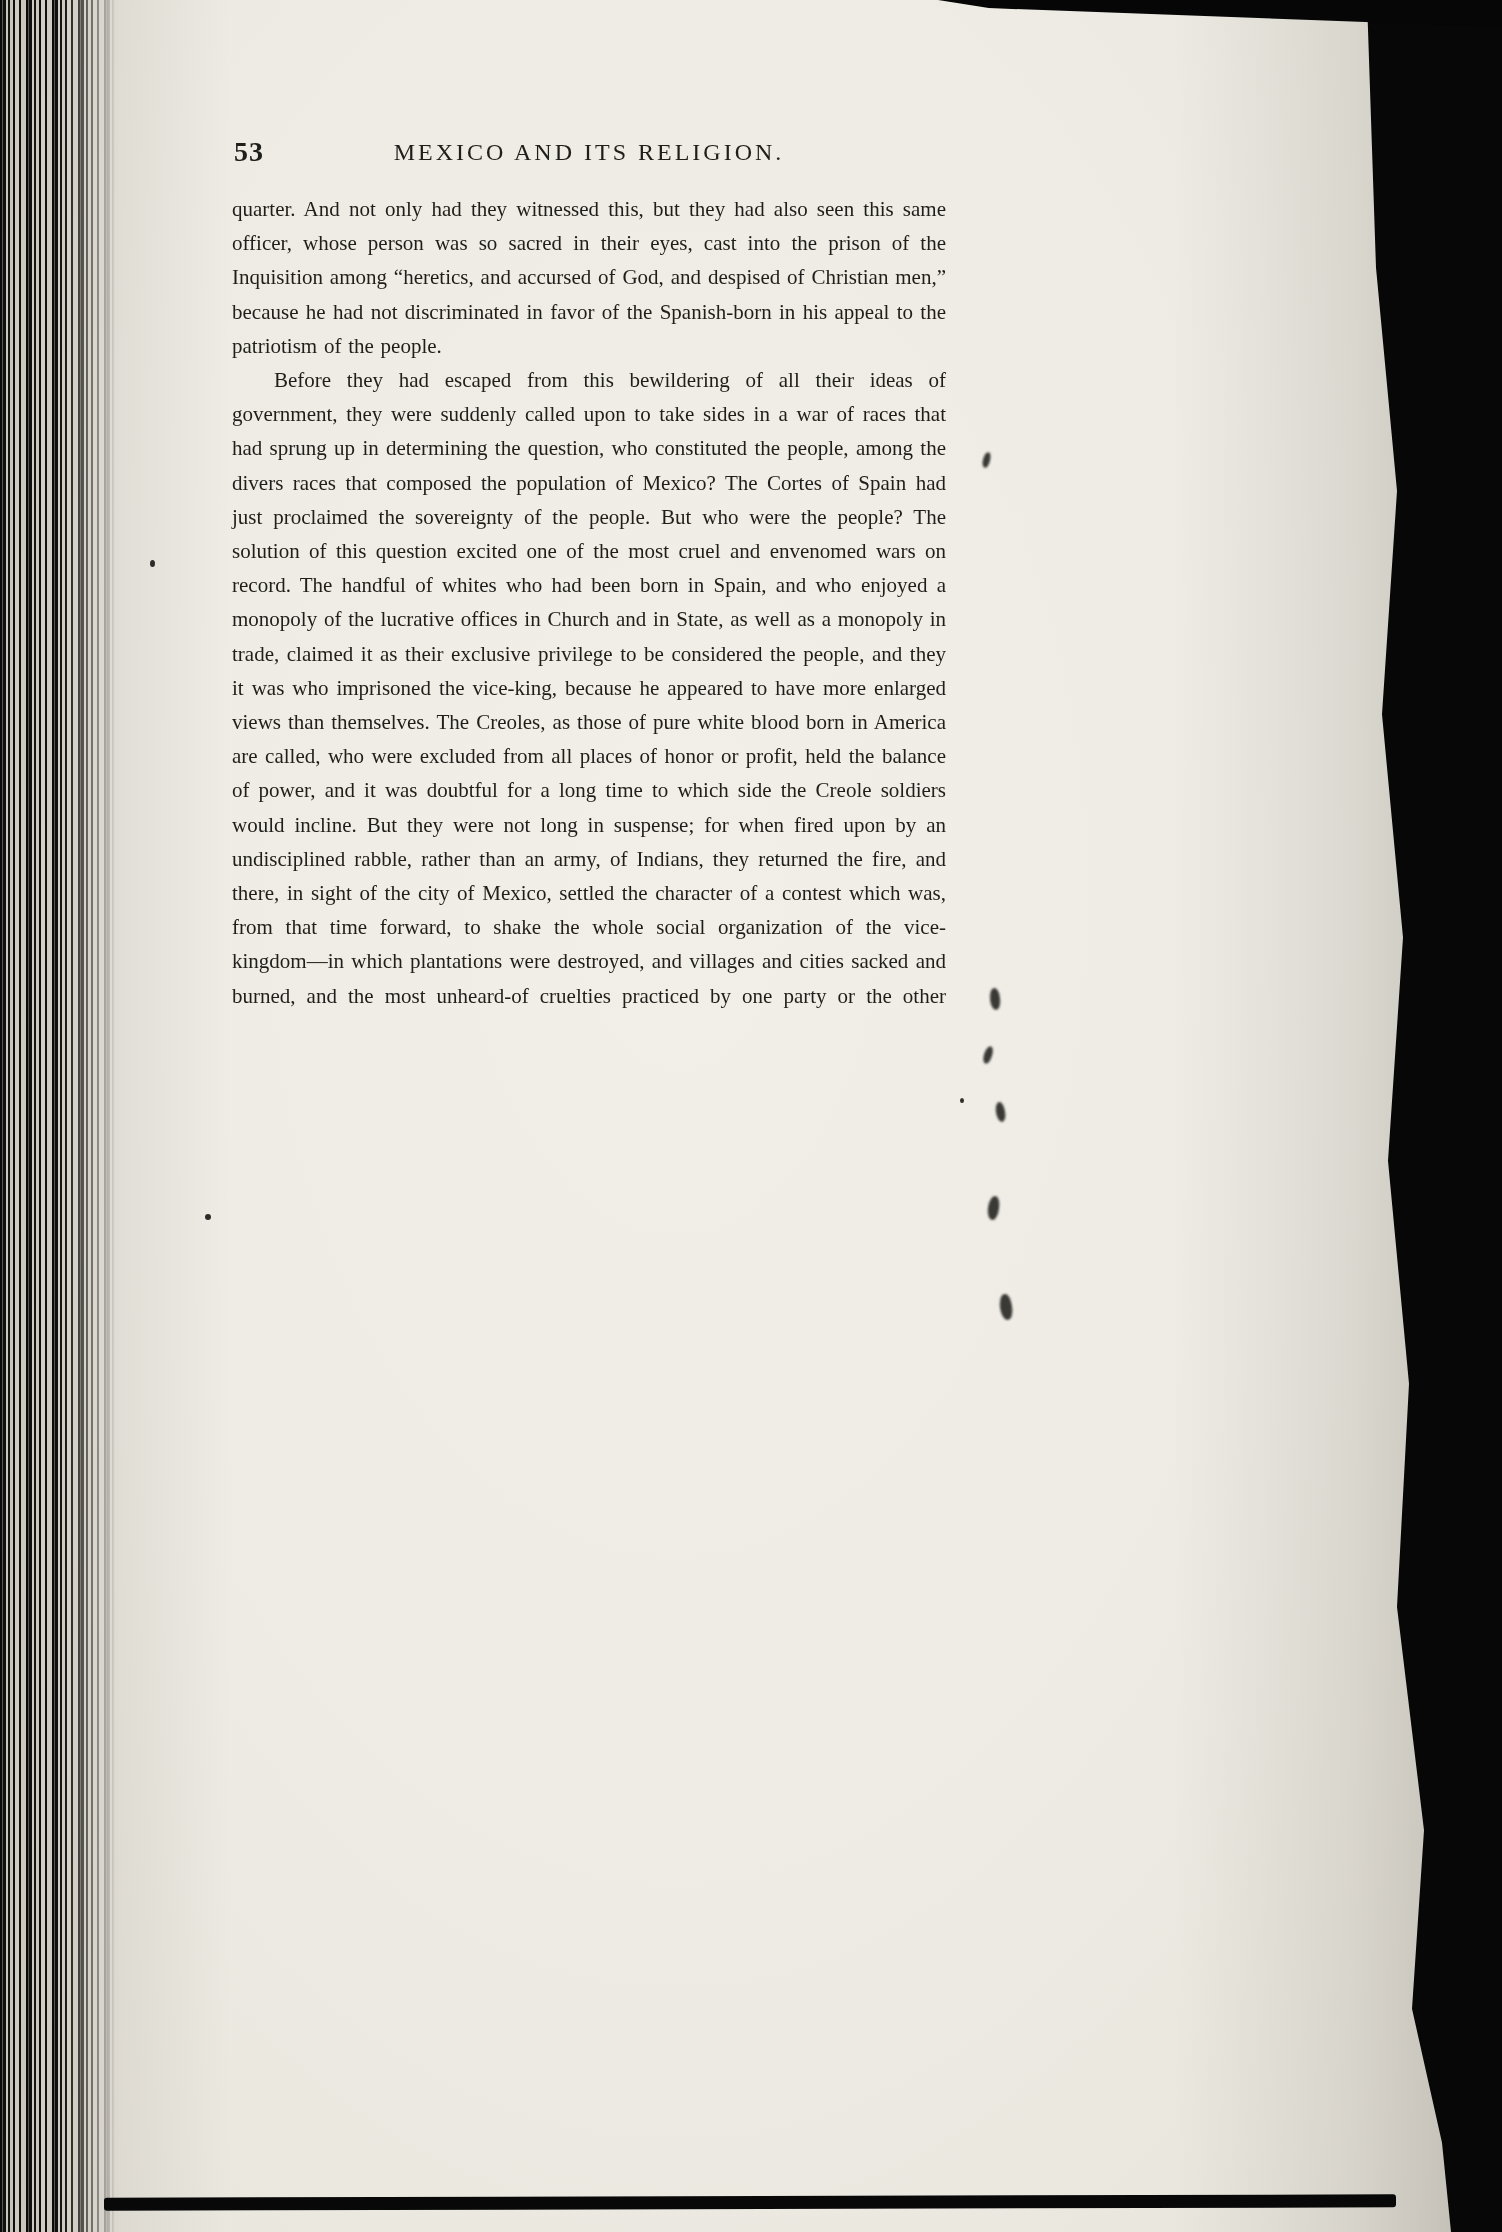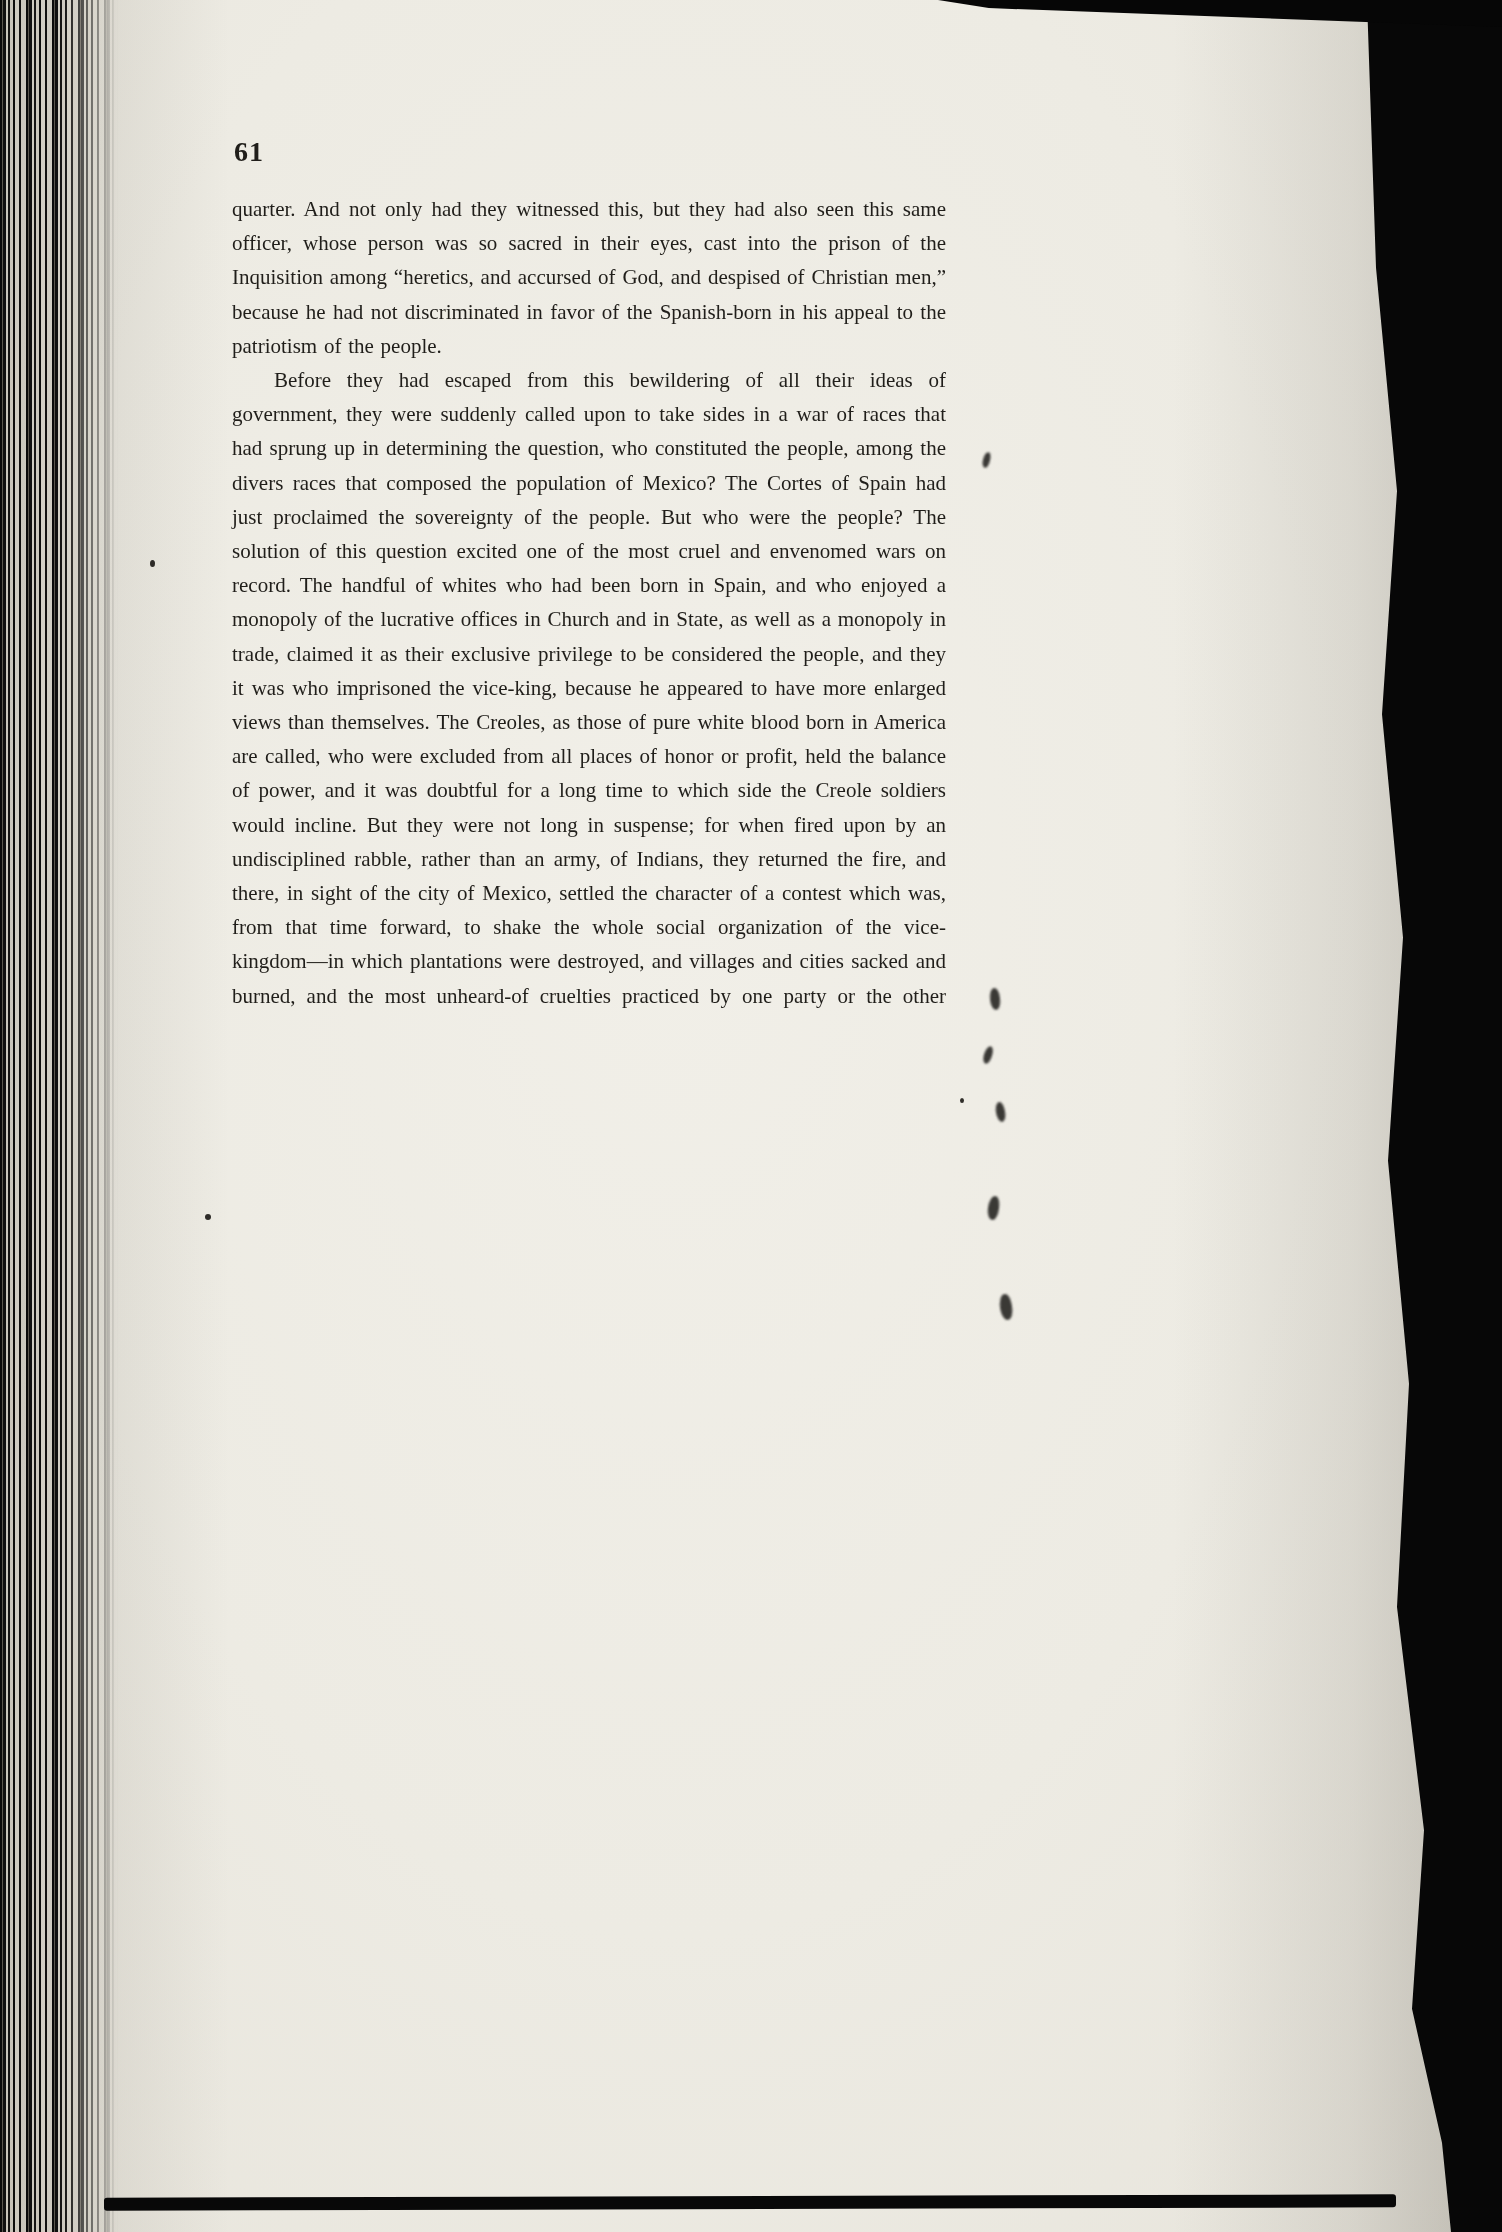--- a/index.html
+++ b/index.html
@@ -87,21 +87,22 @@
 <body>
 
 <div id="scan">
 
   <div class="binding"></div>
   <div class="right-band"></div>
   <div class="top-wedge"></div>
   <div class="bottom-bar"></div>
 
   <div class="page-header">
-    <span class="page-num">61</span>
+    <span class="page-num">53</span>
+    <span class="header-title">MEXICO AND ITS RELIGION.</span>
   </div>
 
   <div class="body-text">
     <p>quarter.  And not only had they witnessed this, but they had also seen this same officer, whose person was so sacred in their eyes, cast into the prison of the Inquisition among “heretics, and accursed of God, and despised of Christian men,” because he had not discriminated in favor of the Spanish-born in his appeal to the patriotism of the people.</p>
     <p class="para-indent justify-last">Before they had escaped from this bewildering of all their ideas of government, they were suddenly called upon to take sides in a war of races that had sprung up in determining the question, who constituted the people, among the divers races that composed the population of Mexico?  The Cortes of Spain had just proclaimed the sovereignty of the people.  But who were the people?  The solution of this question excited one of the most cruel and envenomed wars on record.  The handful of whites who had been born in Spain, and who enjoyed a monopoly of the lucrative offices in Church and in State, as well as a monopoly in trade, claimed it as their exclusive privilege to be considered the people, and they it was who imprisoned the vice-king, because he appeared to have more enlarged views than themselves.  The Creoles, as those of pure white blood born in America are called, who were excluded from all places of honor or profit, held the balance of power, and it was doubtful for a long time to which side the Creole soldiers would incline.  But they were not long in suspense; for when fired upon by an undisciplined rabble, rather than an army, of Indians, they returned the fire, and there, in sight of the city of Mexico, settled the character of a contest which was, from that time forward, to shake the whole social organization of the vice-kingdom—in which plantations were destroyed, and villages and cities sacked and burned, and the most unheard-of cruelties practiced by one party or the other</p>
   </div>
 
   <div class="smudge" style="left:983px; top:452px;  width:7px;  height:16px; transform:rotate(12deg);"></div>
   <div class="smudge" style="left:990px; top:988px;  width:10px; height:22px; transform:rotate(-8deg);"></div>
   <div class="smudge" style="left:984px; top:1046px; width:8px;  height:18px; transform:rotate(15deg);"></div>

